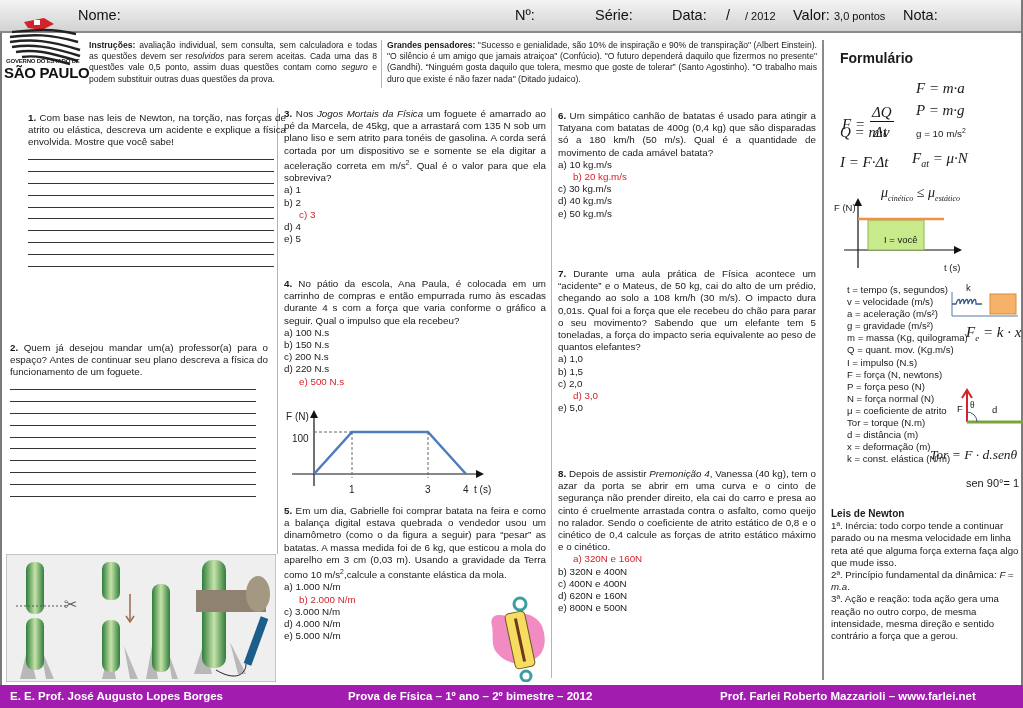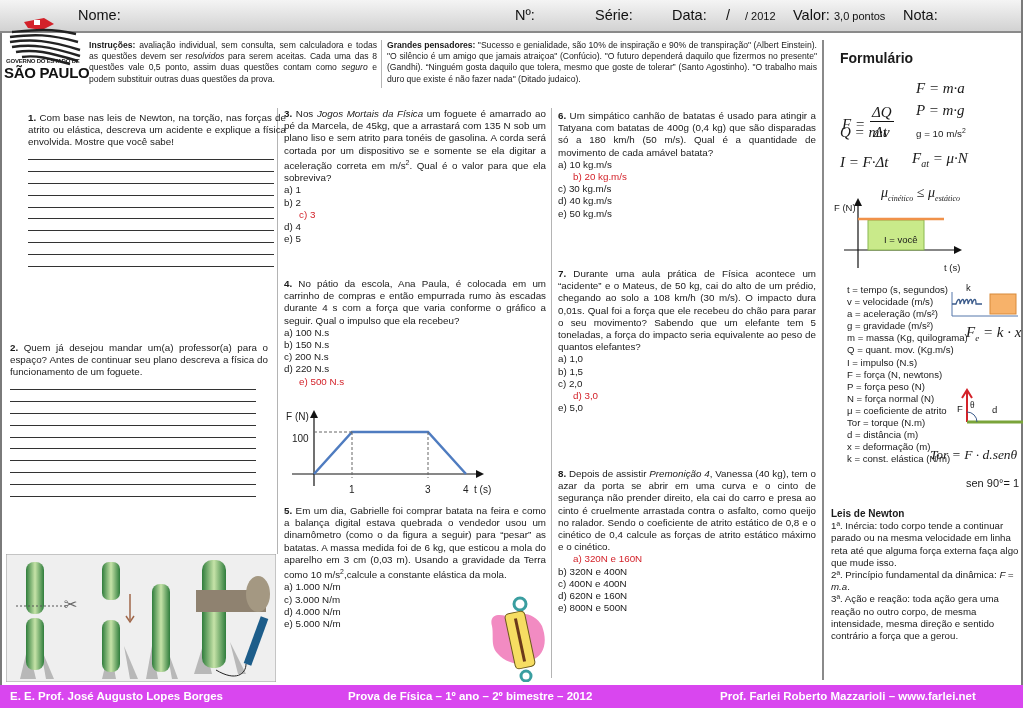--- a/index.html
+++ b/index.html
@@ -12,21 +12,21 @@
   .logo-text1 { position: absolute; left: 6px; top: 58px; font-size: 6px; font-weight: bold; letter-spacing: -0.2px; color: #222; }
   .logo-text2 { position: absolute; left: 4px; top: 64px; font-size: 15px; font-weight: bold; color: #111; letter-spacing: -0.3px; }
   .instr { position: absolute; left: 89px; top: 40px; width: 288px; font-size: 8.6px; line-height: 11.2px; text-align: justify; }
   .think { position: absolute; left: 387px; top: 40px; width: 430px; font-size: 8.6px; line-height: 11.2px; text-align: justify; }
   .col { position: absolute; font-size: 9.8px; line-height: 12.2px; }
   .col p.q { text-align: justify; }
   .vline { position: absolute; width: 1px; background: #b4b4b4; }
   .opt { display: block; }
   .red { color: #d3222a; padding-left: 15px; }
   .ans-line { height: 11.8px; border-bottom: 1px solid #333; width: 246px; margin-left: 0; }
-  .footer { position: absolute; left: 0; top: 685px; width: 1023px; height: 23px; background: #d946ef; color: #fff; font-size: 11.5px; font-weight: bold; }
+  .footer { position: absolute; left: 0; top: 685px; width: 1023px; height: 23px; background: #a21caf; color: #fff; font-size: 11.5px; font-weight: bold; }
   .footer span { position: absolute; top: 5px; white-space: nowrap; }
   .sub { font-size: 70%; vertical-align: super; }
   .formula { position: absolute; font-family: "Liberation Serif", serif; font-style: italic; font-size: 15px; white-space: nowrap; }
   .legend-list { position: absolute; left: 831px; top: 284px; font-size: 9.6px; line-height: 12.1px; margin-left: 16px; }
   .laws { position: absolute; left: 831px; top: 508px; width: 190px; font-size: 9.7px; line-height: 12.2px; }
   .laws h4 { font-size: 10px; font-weight: bold; }
 </style>
 </head>
 <body>
 
@@ -178,20 +178,21 @@
       <text x="179" y="85">4</text>
     </g>
   <text x="8" y="34" font-size="10" fill="#222" font-family="Liberation Sans, sans-serif" id="cytick">100</text>
   <text x="190" y="85" font-size="10" fill="#222" font-family="Liberation Sans, sans-serif" id="cxl">t (s)</text>
 </svg>
 
 <div class="col" style="left:284px; top:505px; width:262px;">
   <p class="q"><b>5.</b><span> Em um dia, Gabrielle foi comprar batata na feira e como a balança digital estava quebrada o vendedor usou um dinamômetro (como o da figura a seguir) para “pesar” as batatas. A massa medida foi de 6 kg, que esticou a mola do aparelho em 3 cm (0,03 m). Usando a gravidade da Terra como  10 m/s</span><span class="sub">2</span><span>,calcule a constante elástica da mola.</span></p>
   <div id="q5opts">
       <span class="opt">a) 1.000 N/m</span>
+      <span class="opt red">b) 2.000 N/m</span>
       <span class="opt">c) 3.000 N/m</span>
       <span class="opt">d) 4.000 N/m</span>
       <span class="opt">e) 5.000 N/m</span>
     </div>
 </div>
 
 <svg style="position:absolute; left:486px; top:596px; width:64px; height:86px;" viewBox="0 0 64 86">
   <path d="M6 30 C2 16 18 18 24 22 C34 14 50 18 56 30 C62 46 58 60 46 64 C36 72 18 66 12 58 C4 50 8 40 6 30Z" fill="#f28bc2"></path>
   <circle cx="34" cy="8" r="6" fill="none" stroke="#3a9ea0" stroke-width="3"></circle>
   <rect x="24" y="16" width="20" height="56" rx="4" fill="#f6dd62" stroke="#6b5a1a" transform="rotate(-12 34 44)"></rect>

